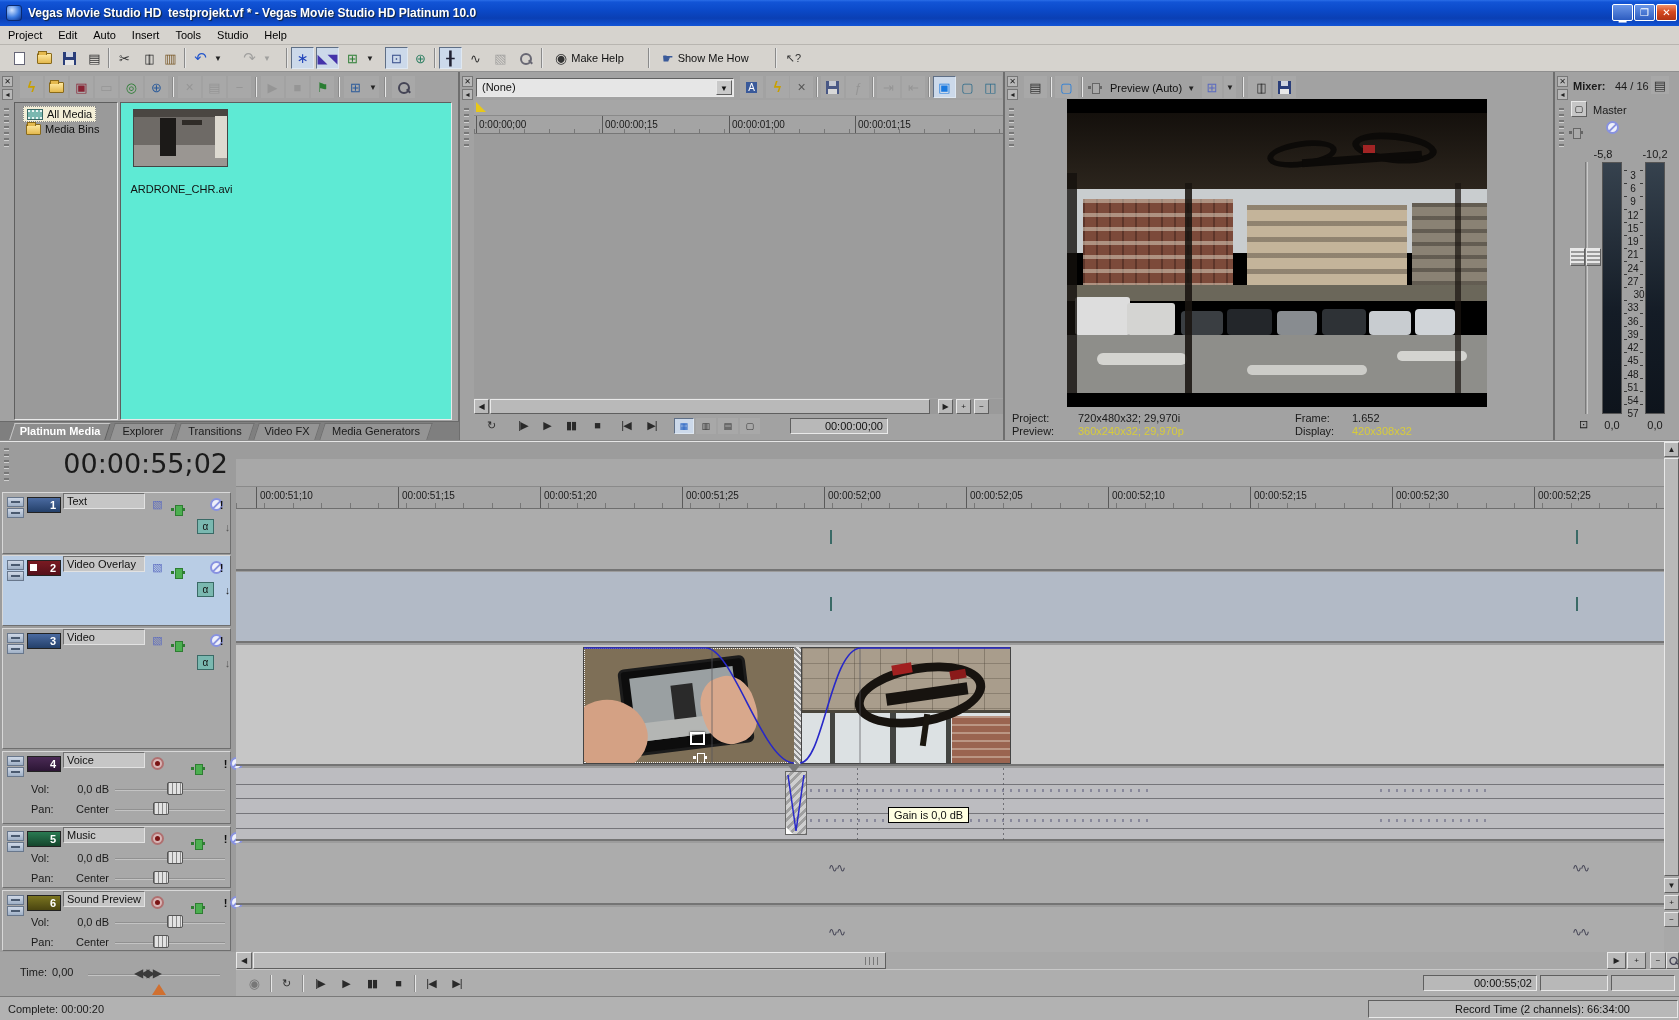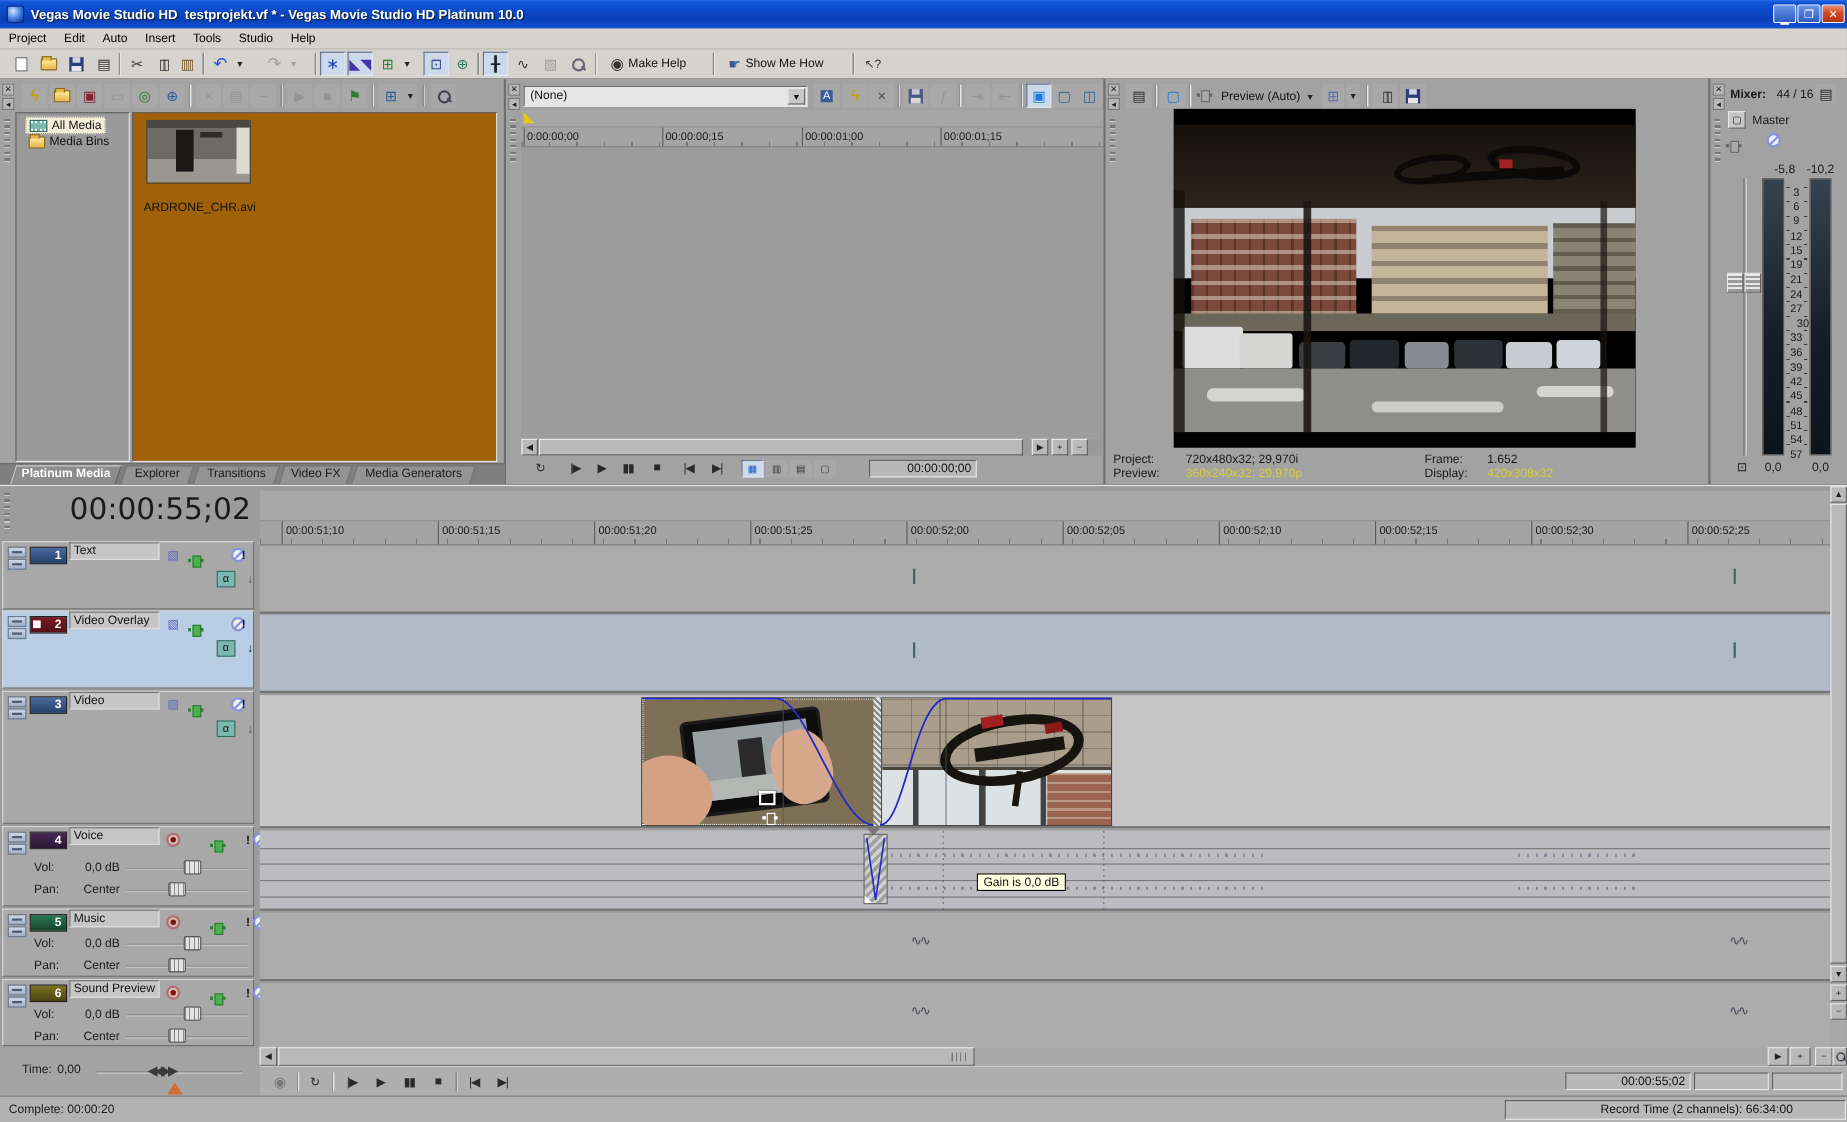--- a/index.html
+++ b/index.html
@@ -274,21 +274,21 @@
   <div class="tree-item sel" style="left:8px;top:3px">
     <span class="ic-film"></span>
     <span>All Media</span>
   </div>
   <div class="tree-item" style="left:8px;top:19px">
     <span class="ic-folder"></span>
     <span>Media Bins</span>
   </div>
 </div>
 
-<div class="p bi" style="left:120px;top:102px;width:332px;height:318px;background:#a16207">
+<div class="p bi" style="left:120px;top:102px;width:332px;height:318px;background:#5eead4">
   <div class="p" style="left:12px;top:6px;width:95px;height:58px;border:1px solid #444;overflow:hidden">
     <div class="p" style="inset:0;background:linear-gradient(180deg,#4a4642 0 12%,#6e6a66 12% 62%,#9a9692 62% 100%)"></div>
     <div class="p" style="left:26px;top:8px;width:16px;height:38px;background:#1c1a18"></div>
     <div class="p" style="right:0;top:6px;width:12px;height:42px;background:#ddd9d0"></div>
     <div class="p" style="left:48px;top:10px;width:20px;height:5px;background:#302c28"></div>
   </div>
   <div class="p" style="left:3px;top:80px;width:115px;text-align:center">ARDRONE_CHR.avi</div>
 </div>
 
 <div class="tabbar">
@@ -490,21 +490,21 @@
   <span class="sm-lab" style="left:60px;top:8px">44 / 16</span>
   <div class="tb gray" style="left:96px;top:4px;width:18px;height:18px">
       <span>▤</span>
     </div>
 
   <div class="p bo" style="left:16px;top:29px;width:16px;height:16px;background:#c6c6c6;text-align:center;line-height:14px;font-size:9px">▢</div>
   <span class="sm-lab" style="left:38px;top:32px">Master</span>
   <span class="p ic-plug gray" style="left:14px;top:52px"></span>
   <span class="p ic-mute" style="left:34px;top:49px"></span>
 
-  <span class="sm-lab" style="left:58px;top:76px;width:28px;text-align:left">-5,8</span>
+  <span class="sm-lab" style="left:34px;top:76px;width:28px;text-align:center">-5,8</span>
   <span class="sm-lab" style="left:84px;top:76px;width:32px;text-align:center">-10,2</span>
 
   <div class="p" style="left:30px;top:90px;width:3px;height:252px;background:linear-gradient(90deg,#666,#ddd)"></div>
   <div class="p" style="left:15px;top:176px;width:32px;height:18px">
     <span class="p bo" style="left:0;top:0;width:15px;height:18px;background:repeating-linear-gradient(180deg,#e8e8e8 0 2px,#9a9a9a 2px 4px)"></span>
     <span class="p bo" style="left:16px;top:0;width:15px;height:18px;background:repeating-linear-gradient(180deg,#e8e8e8 0 2px,#9a9a9a 2px 4px)"></span>
   </div>
 
   <div class="meter" style="left:47px;top:90px;height:252px"></div>
   <div class="meter" style="left:90px;top:90px;height:252px"></div>
@@ -636,21 +636,21 @@
     <span class="slider-line" style="left:112px;top:31px;width:110px"></span>
     <span class="slider-h" style="left:164px;top:24px"></span>
     <span class="sm-lab" style="left:28px;top:45px">Pan:</span>
     <span class="sm-lab" style="left:58px;top:45px;width:48px;text-align:right">Center</span>
     <span class="slider-line" style="left:112px;top:51px;width:110px"></span>
     <span class="slider-h" style="left:150px;top:44px"></span>
   </div>
 </div>
 
 
-<div class="p" style="left:236px;top:446px;width:1428px;height:510px;overflow:hidden">
+<div class="p" style="left:236px;top:459px;width:1428px;height:510px;overflow:hidden">
   <div class="p" style="left:0;top:0;width:1428px;height:28px;background:#a8a8a8;border-bottom:1px solid #8a8a8a"></div>
   <div class="p" style="left:0;top:28px;width:1428px;height:22px;background:#a4a4a4;border-bottom:1px solid #6e6e6e">
     <div class="p" style="left:0;bottom:0;width:100%;height:5px;background:repeating-linear-gradient(90deg,#777 0 1px,transparent 1px 28.4px)"></div>
     <div class="rul-tick" style="left:20px"></div>
       <div class="rul-lab" style="left:24px">00:00:51;10</div>
     <div class="rul-tick" style="left:162px"></div>
       <div class="rul-lab" style="left:166px">00:00:51;15</div>
     <div class="rul-tick" style="left:304px"></div>
       <div class="rul-lab" style="left:308px">00:00:51;20</div>
     <div class="rul-tick" style="left:446px"></div>

